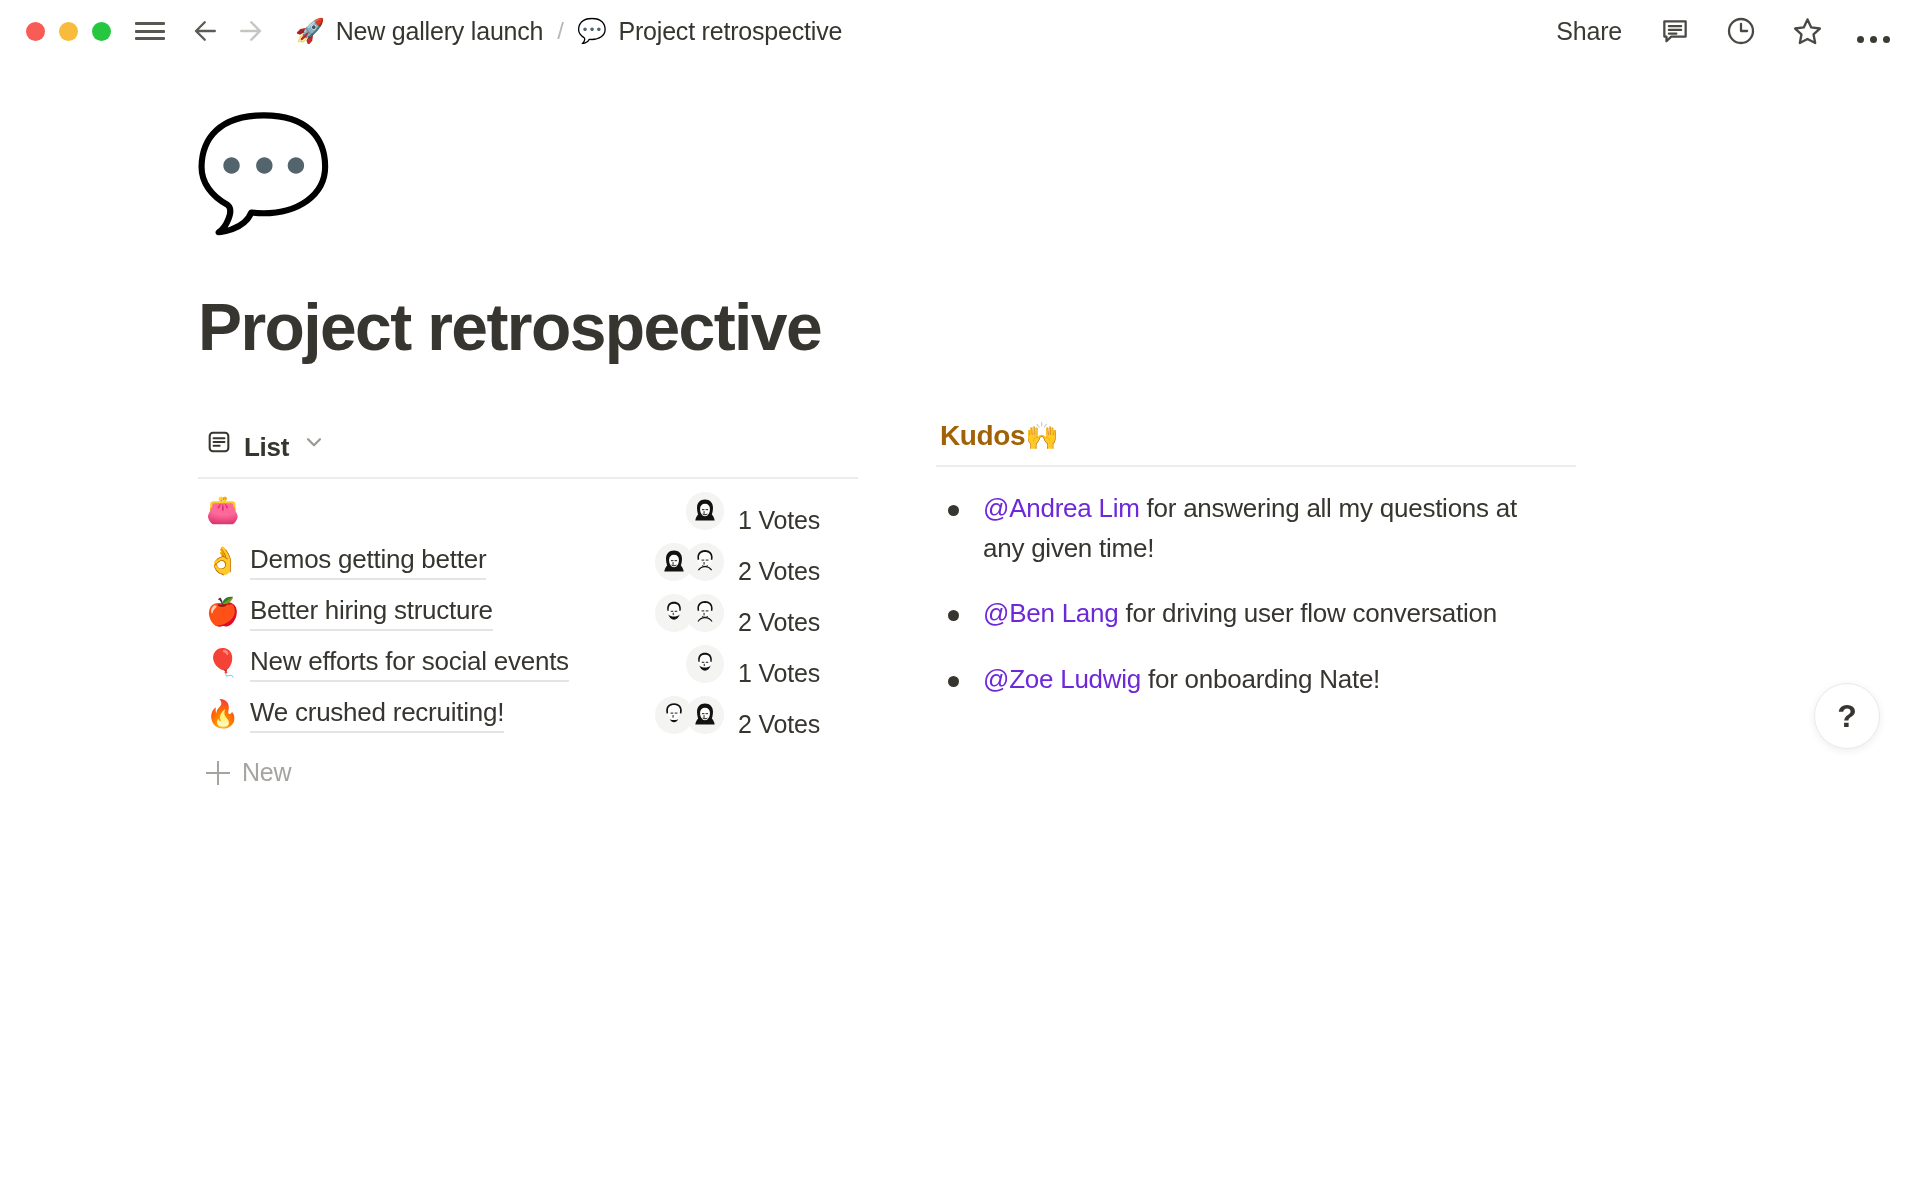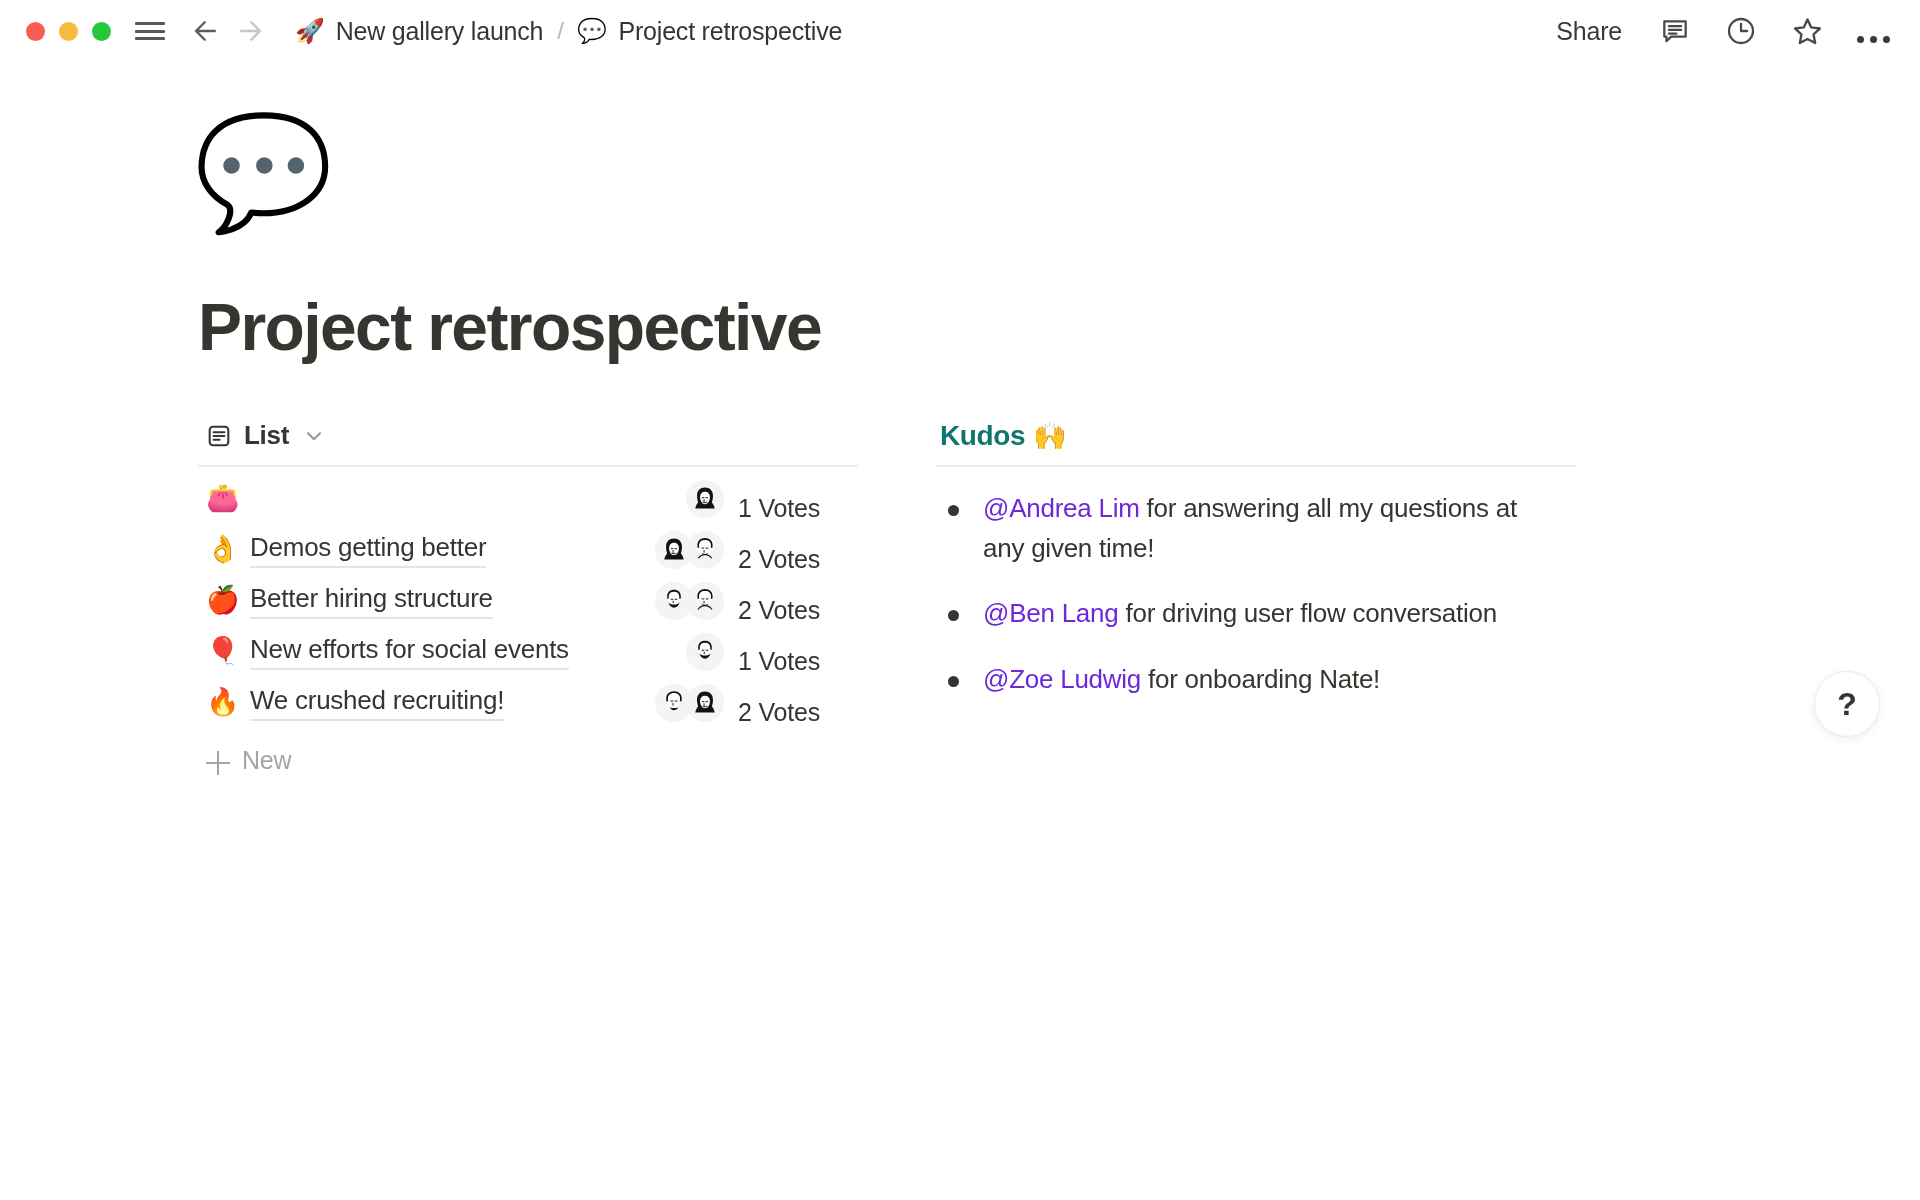--- a/index.html
+++ b/index.html
@@ -162,20 +162,21 @@
     align-items: center;
     gap: 12px;
     padding: 0 0 14px 8px;
   }
   .view-icon { width: 26px; height: 26px; display: block; }
   .view-label {
     font-size: 26px;
     font-weight: 700;
     color: #37352f;
     letter-spacing: -0.3px;
+    margin-top: 12px;
   }
   .chevron { width: 26px; height: 26px; display:block; }
 
   .rule { height: 2px; background: #ececeb; width: 100%; }
 
   .list-heading {
     font-size: 31px;
     font-weight: 700;
     color: #37352f;
     letter-spacing: -0.5px;
@@ -238,21 +239,21 @@
     font-size: 25px;
     color: #37352f;
     letter-spacing: -0.2px;
     width: 110px;
     white-space: nowrap;
     margin-top: 20px;
   }
 
   .new-row {
     display: flex;
-    align-items: flex-end;
+    align-items: center;
     gap: 12px;
     padding: 18px 0 0 8px;
     color: #a5a49f;
     font-size: 25px;
     cursor: pointer;
     letter-spacing: -0.2px;
   }
   .plus {
     width: 24px; height: 24px;
     position: relative; display: block;
@@ -260,24 +261,24 @@
   .plus::before, .plus::after {
     content: ""; position: absolute; background: #a5a49f;
   }
   .plus::before { left: 0; right: 0; top: 11px; height: 2px; }
   .plus::after  { top: 0; bottom: 0; left: 11px; width: 2px; }
 
   
   .kudos-heading {
     font-size: 28px;
     font-weight: 700;
-    color: #0f766e;
+    color: #a16207;
     letter-spacing: -0.4px;
     padding: 0 0 13px 4px;
-    display: flex; align-items: flex-start; gap: 8px;
+    display: flex; align-items: flex-start; 
   }
   .kudos-heading .hemoji { font-size: 27px; }
 
   .kudos-list { margin-top: 22px; padding-left: 12px; }
   .kudos-item {
     display: flex;
     align-items: flex-start;
     gap: 24px;
     margin-bottom: 26px;
   }

